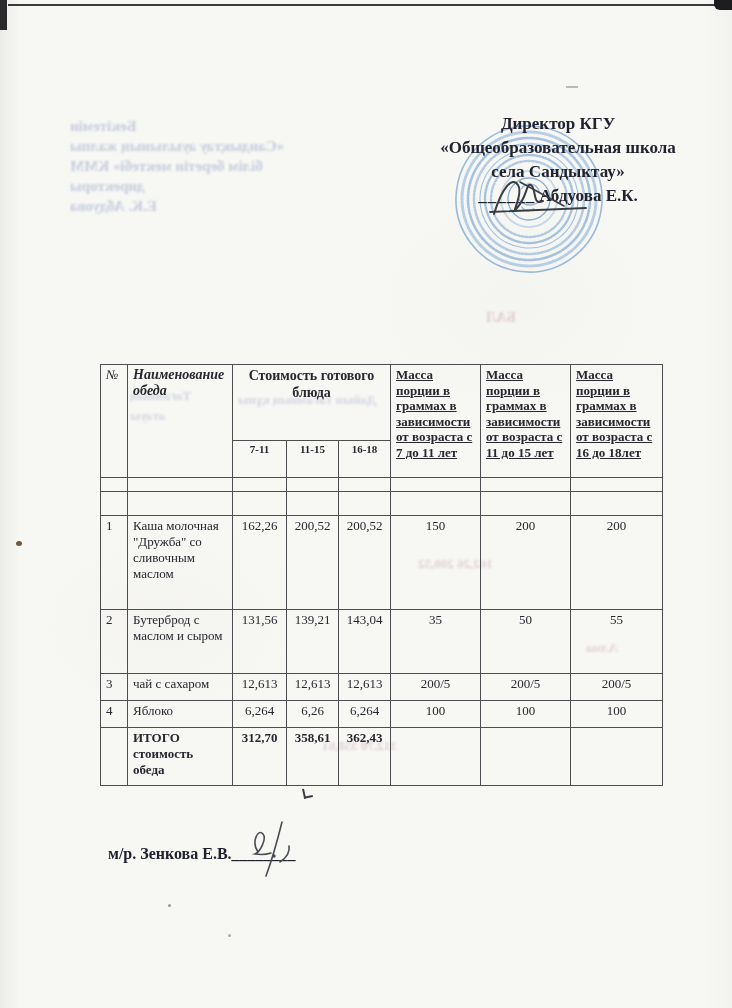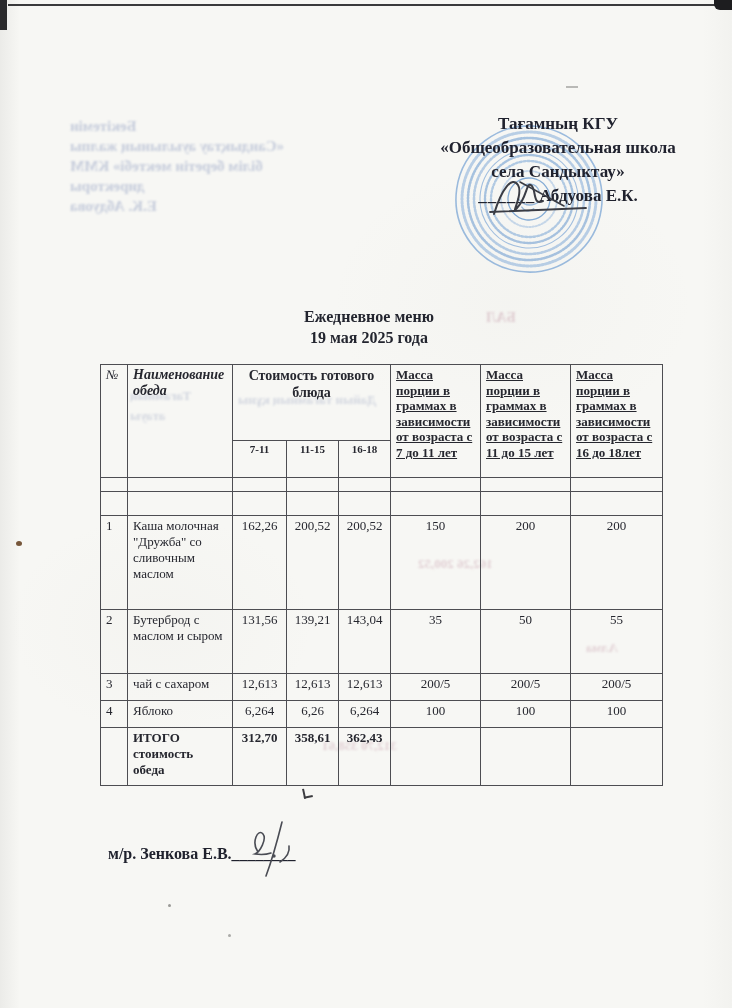--- a/index.html
+++ b/index.html
@@ -91,43 +91,39 @@
         <circle cx="79" cy="79" r="44" stroke="#7da6d4" stroke-width="2.4" stroke-dasharray="1.6 1.6" opacity=".8"></circle>
         <circle cx="79" cy="79" r="38" stroke="#86add8" stroke-width="2.4" stroke-dasharray="2 2" opacity=".75"></circle>
         <circle cx="79" cy="79" r="21" stroke="#6d9ccf" stroke-width="1.3"></circle>
         <path d="M70 70 C74 62,84 62,88 70 M68 80 Q79 90 90 80 M73 88 Q79 94 85 88" stroke="#6d9ccf" stroke-width="1.4" opacity=".85"></path>
         <circle cx="79" cy="79" r="28" stroke="#93b6dd" stroke-width="2" stroke-dasharray="1.4 1.8" opacity=".6"></circle>
       </g>
     </svg>
   </div>
 
   <div class="abs approval">
-    <div>Тағамның КГУ</div>
+    <div>Директор КГУ</div>
     <div>«Общеобразовательная школа</div>
     <div>села Сандыктау»</div>
     <div>
       <span class="sig-line">______</span>
       <span>Абдуова Е.К.</span>
     </div>
   </div>
 
   <div class="abs" style="left:486px;top:172px;width:112px;height:50px;">
     <svg width="112" height="50" viewBox="0 0 112 50">
       <g fill="none" stroke="#3a3c44" stroke-width="2" stroke-linecap="round">
         <path d="M8 42 C16 16,26 4,32 13 C38 22,24 44,31 36 C42 24,40 8,46 14 C50 19,47 34,57 29"></path>
         <path d="M34 10 L78 34" stroke-width="1.6"></path>
         <path d="M4 40 L100 36" stroke-width="1.8"></path>
       </g>
     </svg>
   </div>
 
-  <div class="abs doc-title">
-    <div>Ежедневное меню</div>
-    <div>19 мая 2025 года</div>
-  </div>
 
   <div class="abs menu-table-wrap">
     <table class="menu">
       <colgroup>
         <col style="width:27px">
           <col style="width:105px">
           <col style="width:54px">
           <col style="width:52px">
         <col style="width:52px">
           <col style="width:90px">

